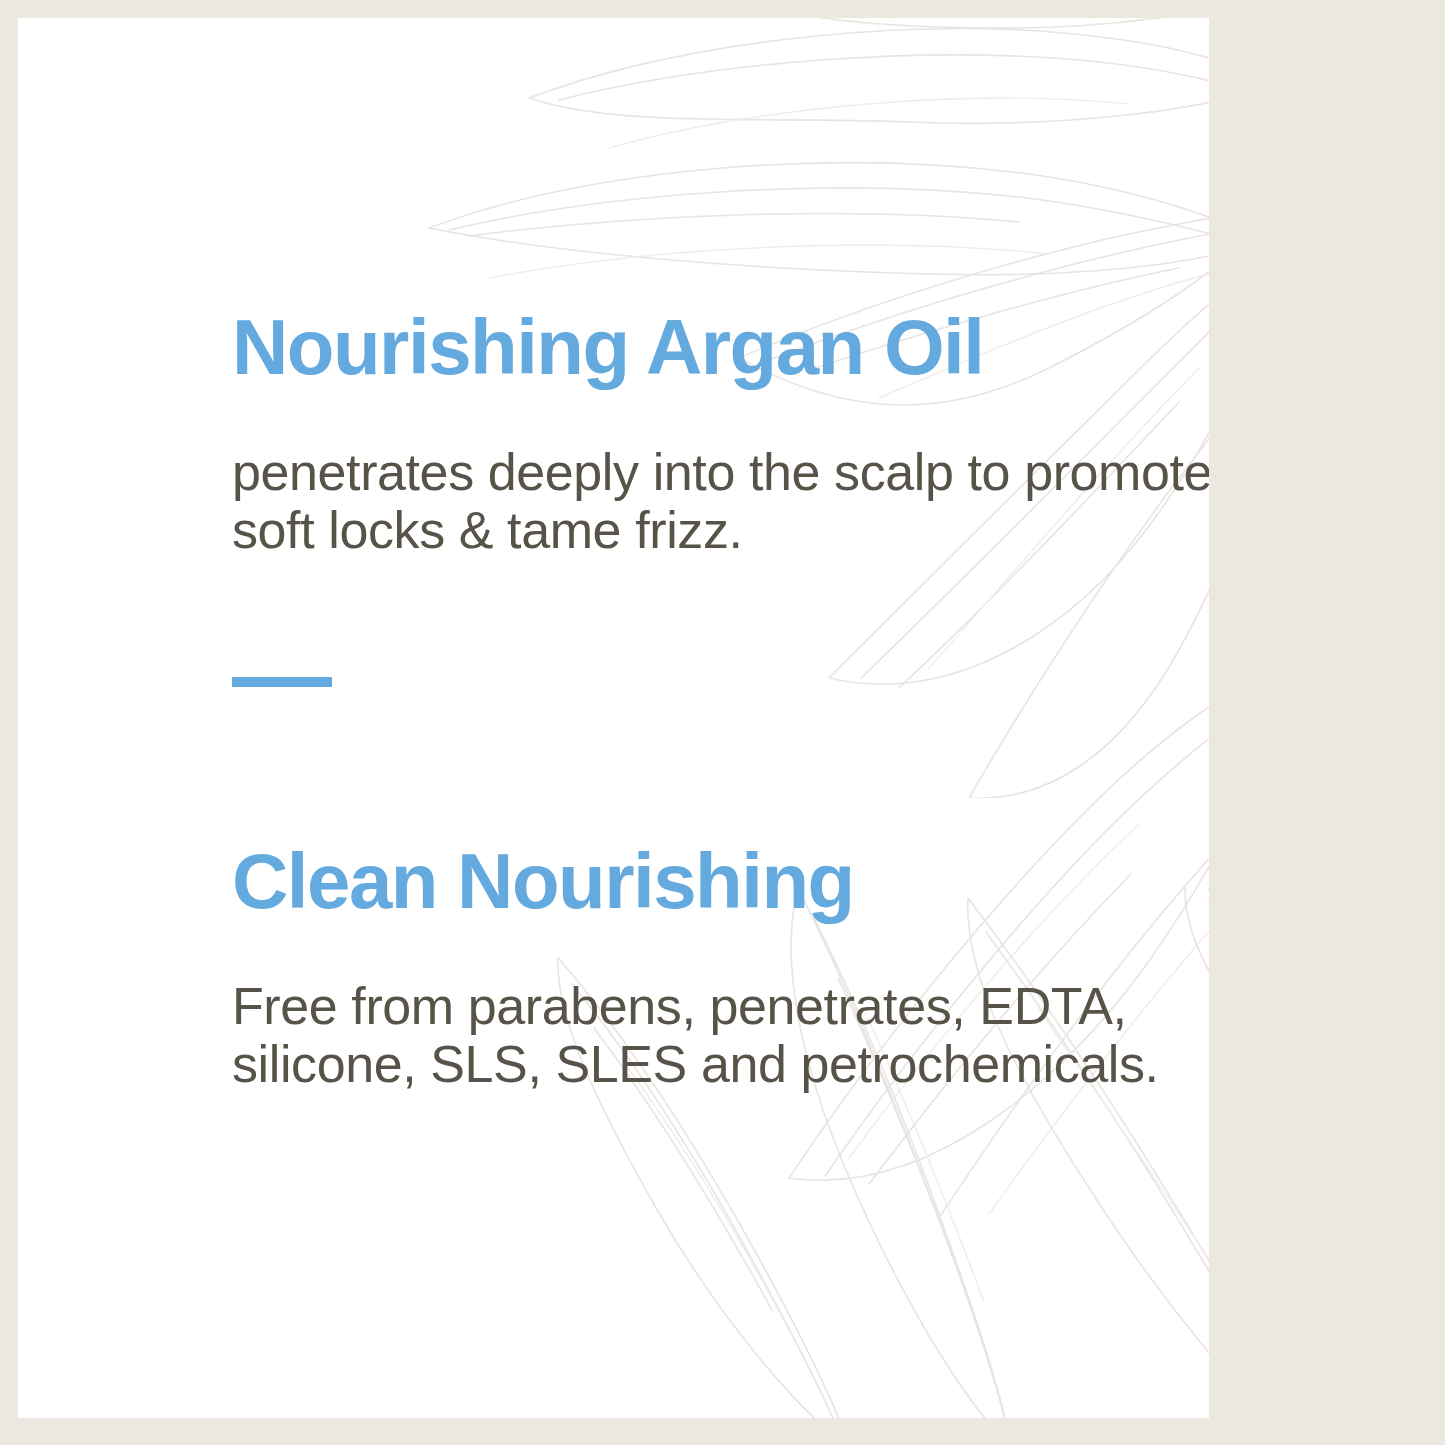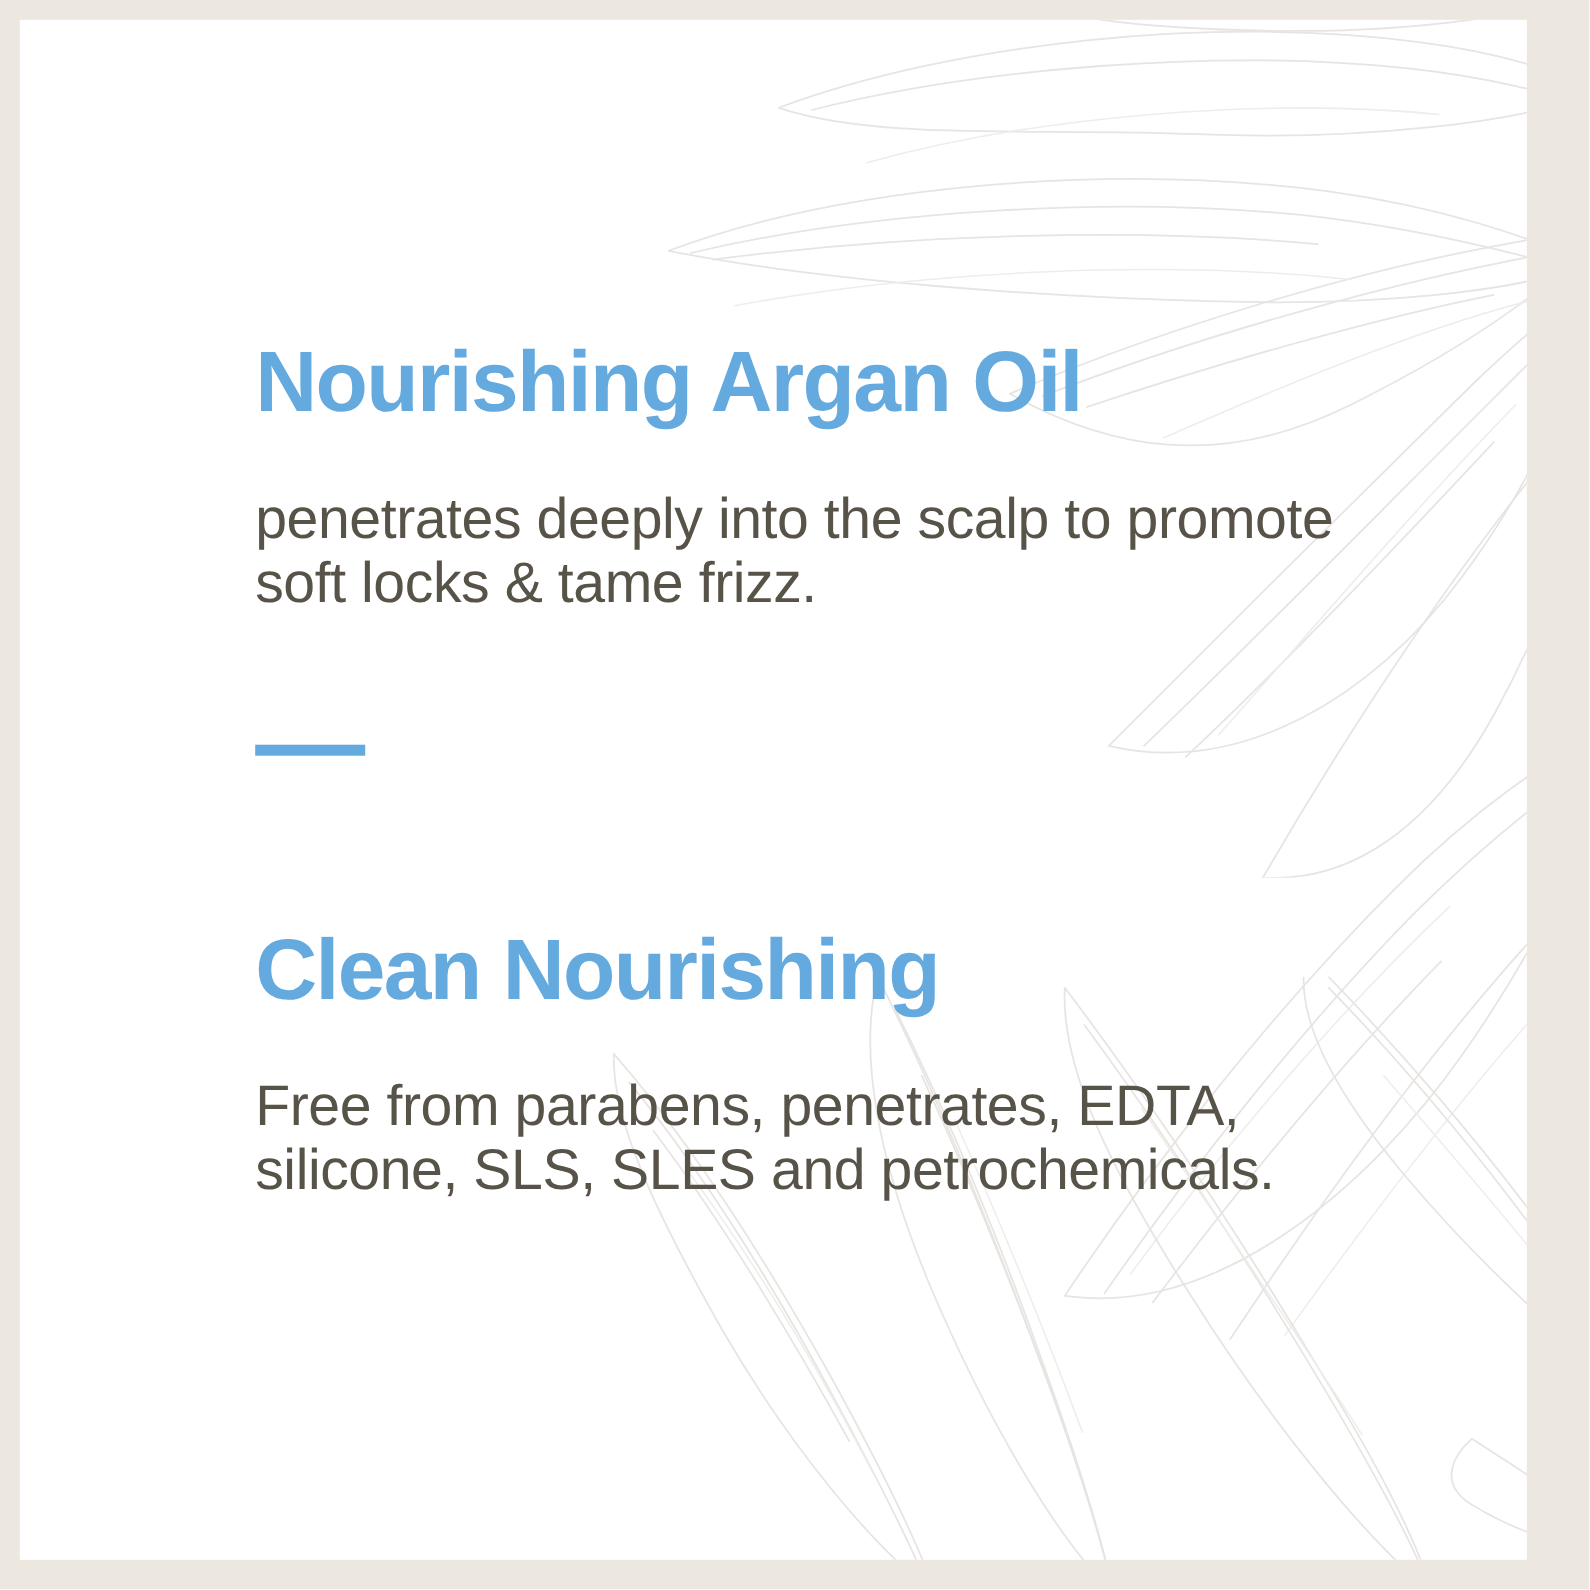--- a/index.html
+++ b/index.html
@@ -19,21 +19,21 @@
     background: #EDE8DF;   
     box-sizing: border-box;
     overflow: hidden;
   }
 
   
   .page {
     position: absolute;
     left: 18px;
     top: 18px;
-    width: 1370px;
+    width: 1191px;
     height: 1400px;
     background: #FFFFFF;
     overflow: hidden;
   }
 
   
   .watermark {
     position: absolute;
     pointer-events: none;
     user-select: none;

